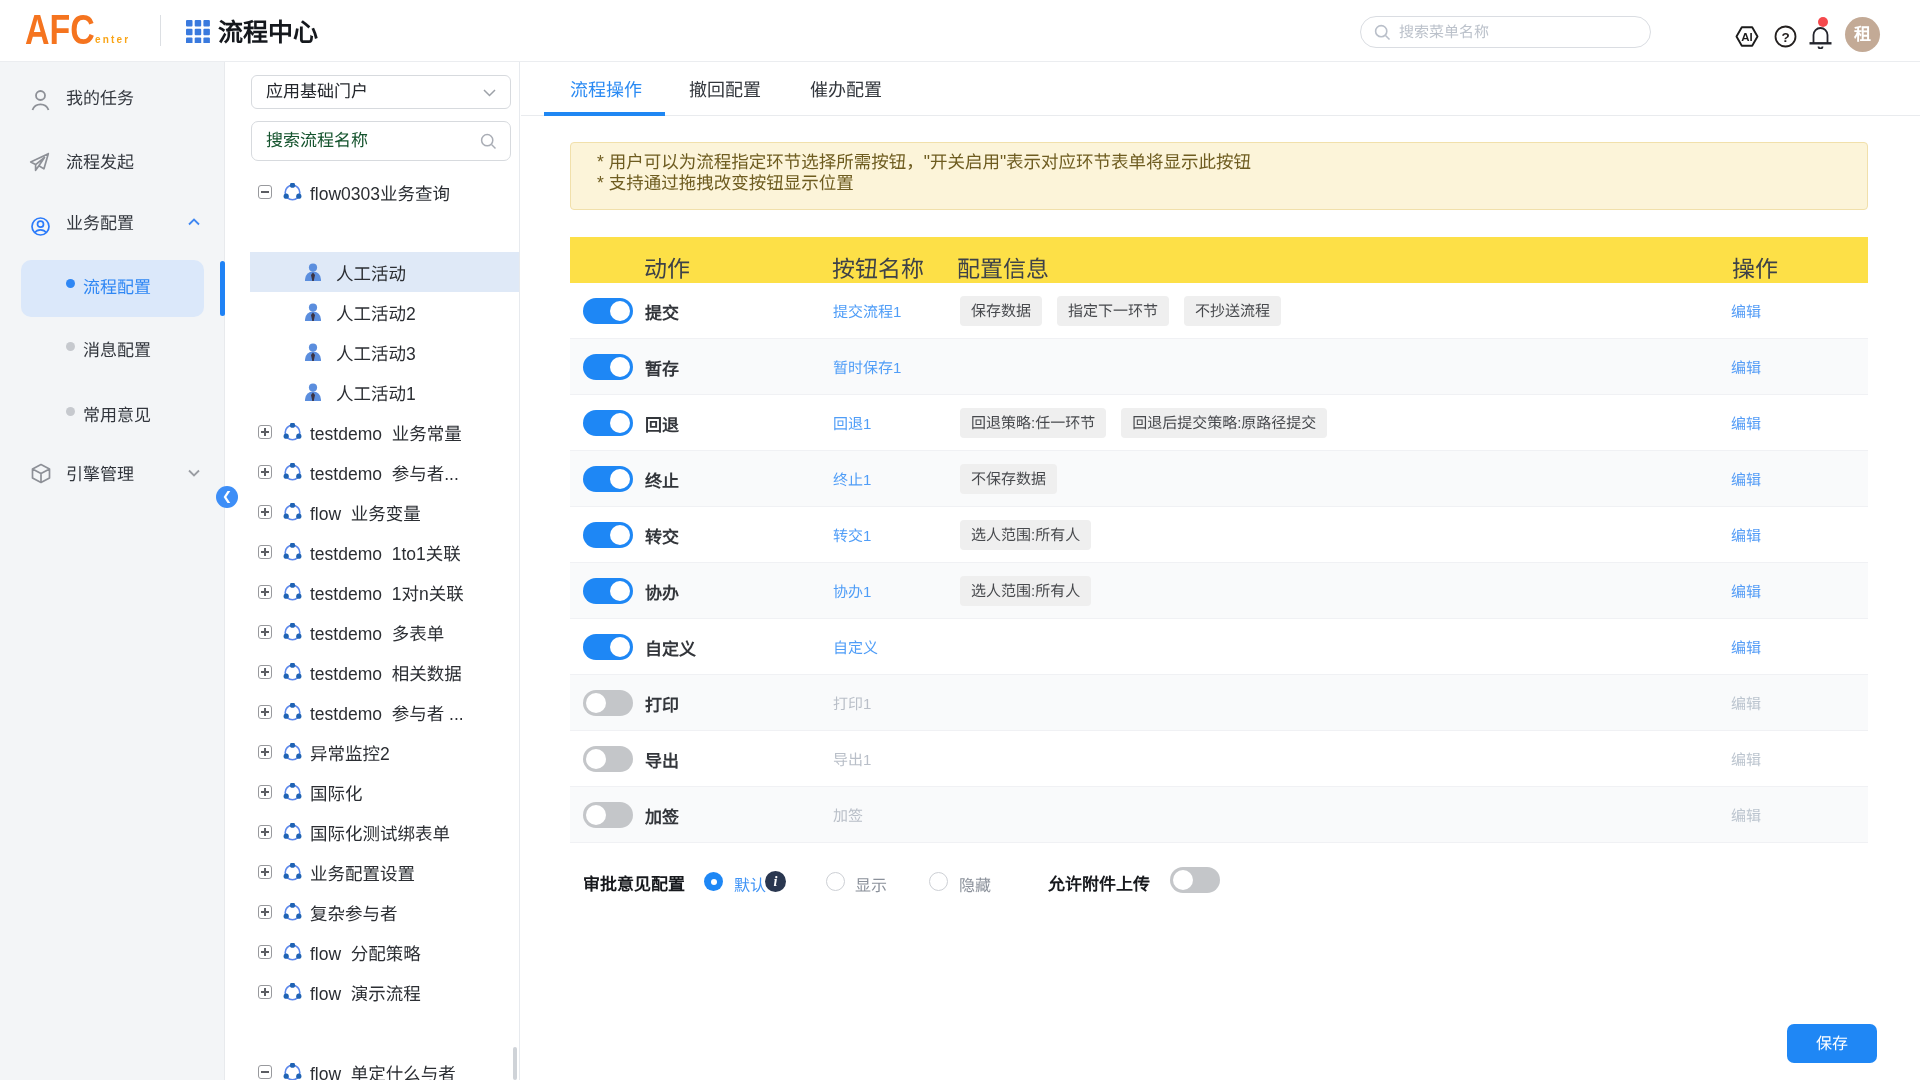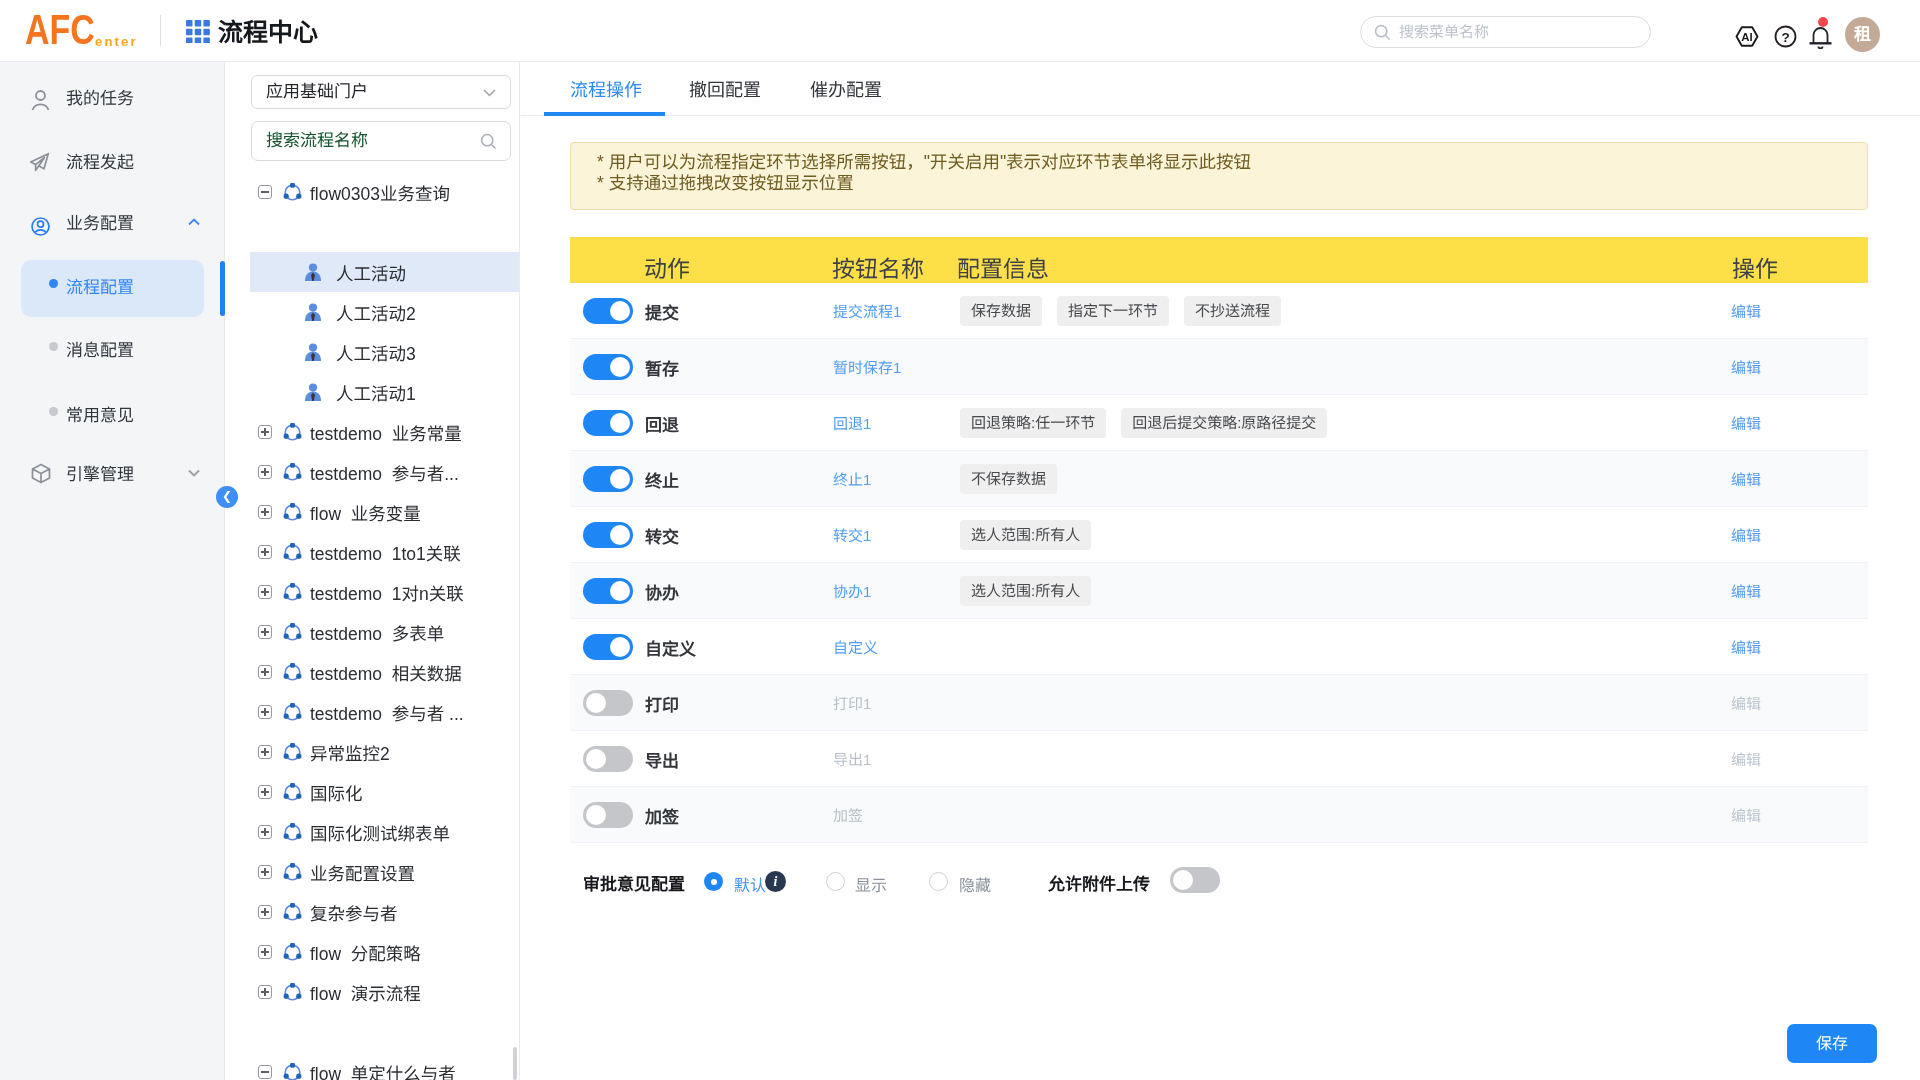--- a/index.html
+++ b/index.html
@@ -5,41 +5,41 @@
 <style>
 *{margin:0;padding:0;box-sizing:border-box;}
 html,body{width:1920px;height:1080px;overflow:hidden;background:#fff;
   font-family:"Liberation Sans",sans-serif;-webkit-font-smoothing:antialiased;}
 
 .hdr{position:absolute;left:0;top:0;width:1920px;height:62px;background:#fff;
   border-bottom:1px solid #ebedf0;z-index:5;}
 .logo{position:absolute;left:25px;top:0;width:140px;height:62px;}
 .logo .la{position:absolute;left:0;top:5px;font-size:43px;font-weight:bold;color:#f5741f;
   transform:scaleX(0.79);transform-origin:left top;}
-.logo .ent{position:absolute;left:70px;top:34px;font-size:13px;color:#f9a416;font-weight:bold;letter-spacing:2.2px;}
+.logo .ent{position:absolute;left:70px;top:34px;font-size:10px;color:#f9a416;font-weight:bold;letter-spacing:2.2px;}
 .hdiv{position:absolute;left:160px;top:15px;width:1px;height:31px;background:#dcdfe3;}
 .gicon{position:absolute;left:186px;top:19px;}
 .htitle{position:absolute;left:218px;top:12px;font-size:25px;font-weight:bold;color:#15181d;}
 .hsearch{position:absolute;left:1360px;top:16px;width:291px;height:32px;border:1px solid #dadde2;
   border-radius:16px;color:#bcc2cb;font-size:15px;line-height:30px;}
 .hsearch .ph{margin-left:38px;}
 .hsearch svg{position:absolute;left:13px;top:7px;}
 .hicon{position:absolute;top:24px;}
 .reddot{position:absolute;left:1818px;top:17px;width:10px;height:10px;border-radius:50%;background:#f5494d;}
 .avatar{position:absolute;left:1845px;top:17px;width:35px;height:35px;border-radius:50%;
   background:#c3aa96;color:#fff;font-size:17px;font-weight:bold;text-align:center;line-height:35px;}
 
 .nav{position:absolute;left:0;top:62px;width:225px;height:1018px;background:#f3f5f7;border-right:1px solid #e8eaed;}
 .nitem{position:absolute;left:0;width:225px;height:24px;}
 .nitem .ic{position:absolute;left:31px;top:1px;}
 .nitem .tx{position:absolute;left:66px;top:1px;font-size:17px;color:#32363d;}
 .nitem .arr{position:absolute;left:188px;top:10px;}
 .pill{position:absolute;left:21px;top:198px;width:183px;height:57px;background:#dbe8fa;border-radius:10px;}
 .bluebar{position:absolute;left:220px;top:199px;width:5px;height:55px;background:#1f82f5;border-radius:3px;}
-.sitem{position:absolute;left:0;width:201px;height:20px;padding-left:20px;}
+.sitem{position:absolute;left:17px;width:201px;height:20px;padding-left:20px;}
 .sitem .dot{position:absolute;left:49px;top:6px;width:9px;height:9px;border-radius:50%;background:#c6c9ce;}
 .sitem .tx{position:absolute;left:66px;top:0px;font-size:17px;color:#32363d;}
 .sitem.act .dot{background:#2f87f4;}
 .sitem.act .tx{color:#2f87f4;}
 .collapse{position:absolute;left:216px;top:424px;width:22px;height:22px;border-radius:50%;
   background:#3d8ef7;z-index:9;color:#fff;text-align:center;line-height:20px;font-size:12px;}
 
 .tree{position:absolute;left:225px;top:62px;width:295px;height:1018px;background:#fff;
   border-right:1px solid #e7eaee;overflow:hidden;}
 .selbox{position:absolute;left:26px;top:13px;width:260px;height:34px;border:1px solid #d7dade;

